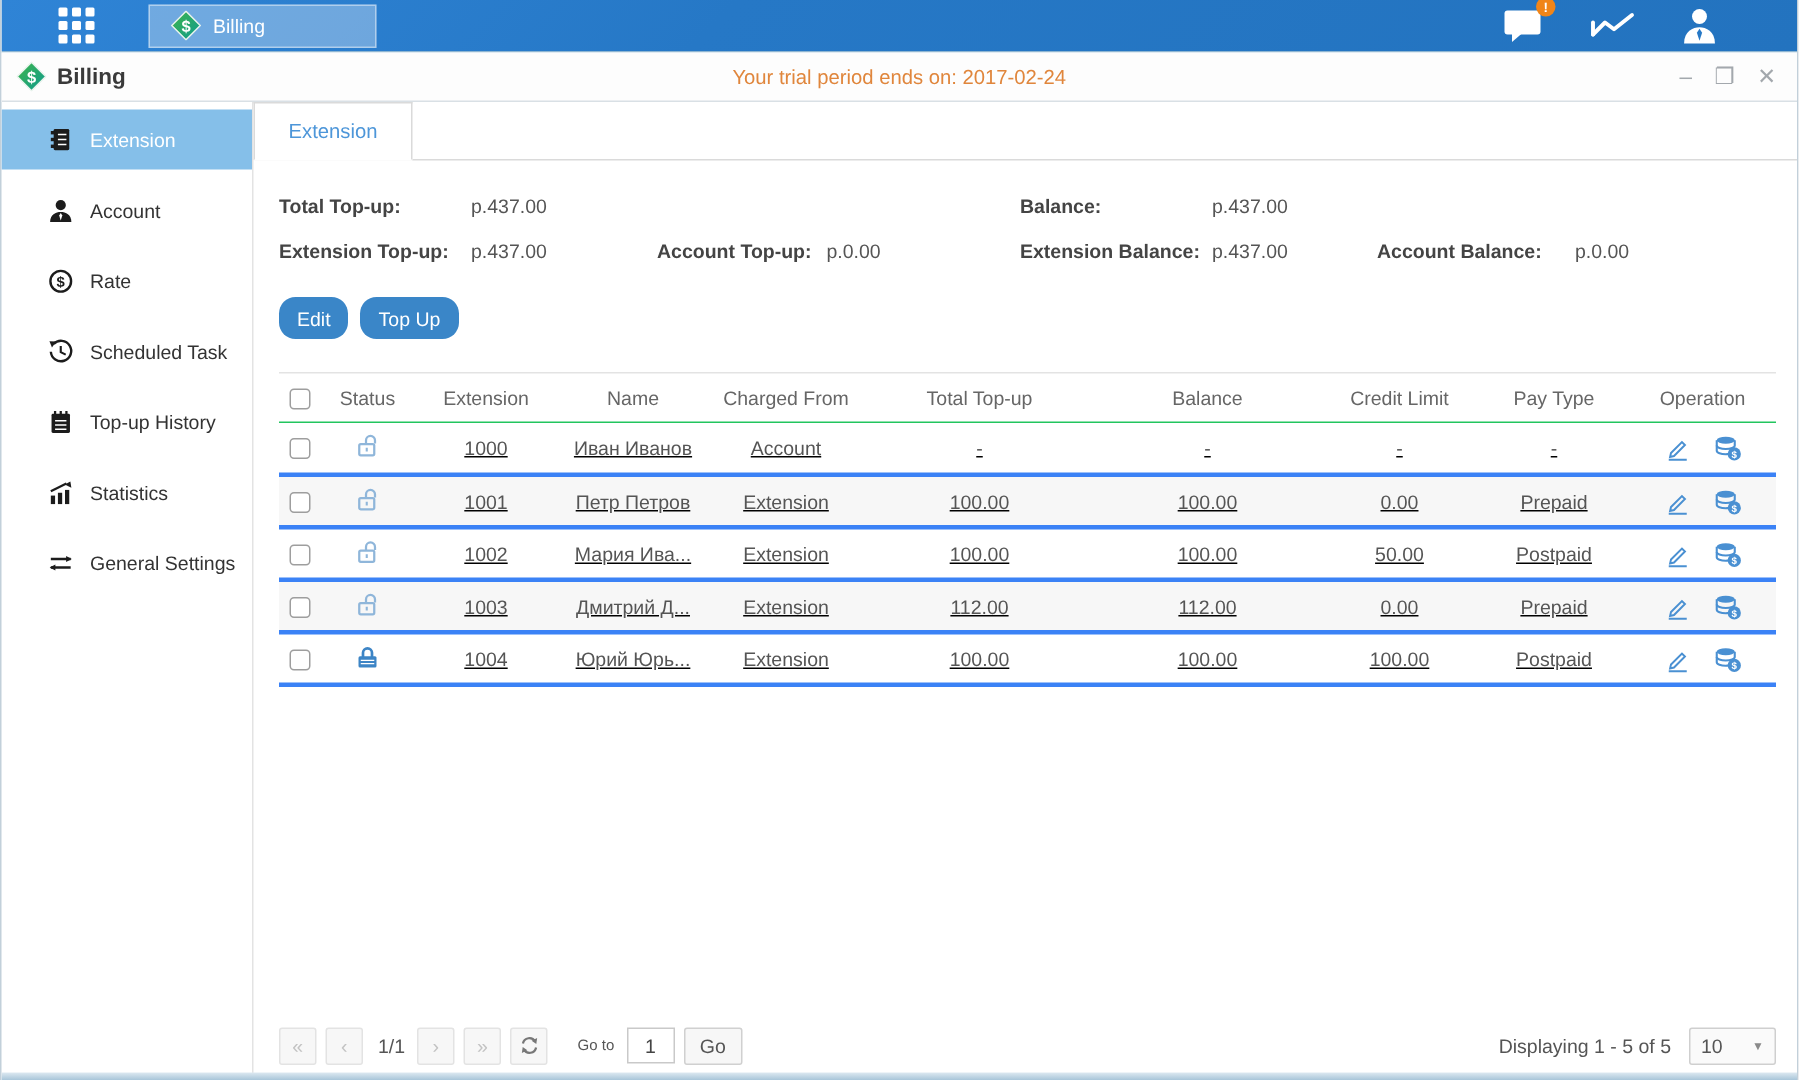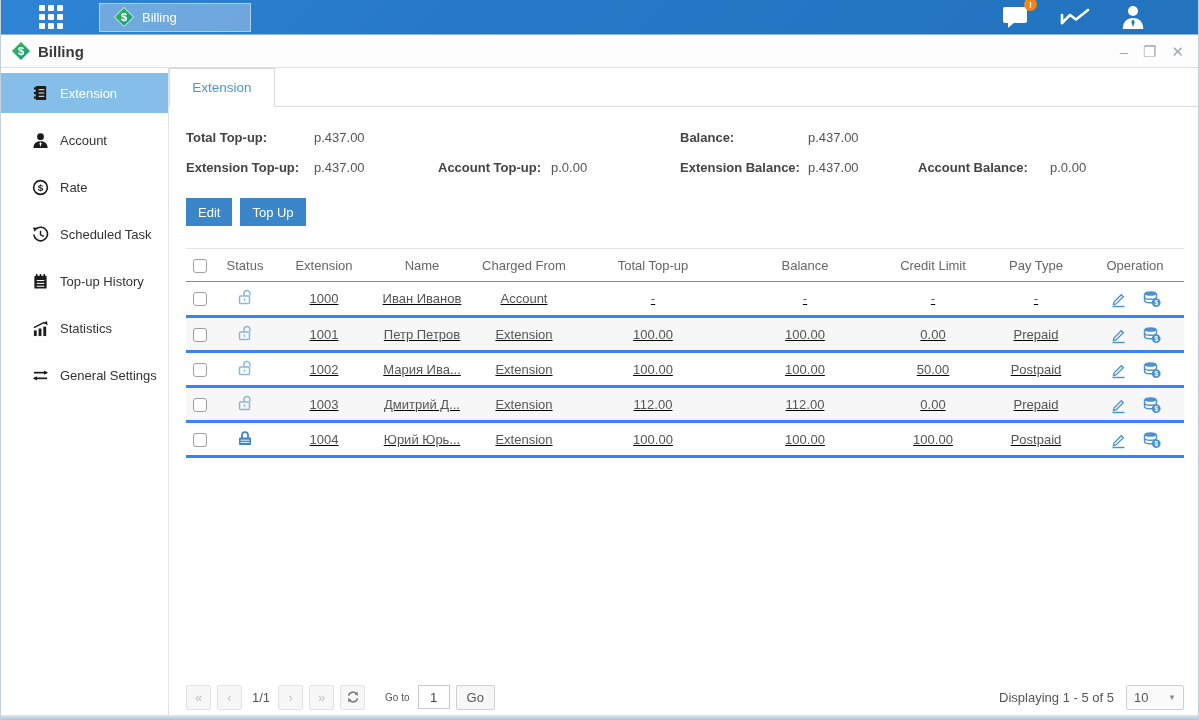--- a/index.html
+++ b/index.html
@@ -51,21 +51,21 @@
   .sum-row.left1  { grid-template-columns:128px auto; }
   .sum-row.left2  { grid-template-columns:128px 124px 113px auto; }
   .sum-row.right1 { grid-template-columns:128px auto; }
   .sum-row.right2 { grid-template-columns:128px 110px 132px auto; }
   .sum-label { font-size:13px; font-weight:bold; color:#444; }
   .sum-value { font-size:13px; color:#555; }
 
   
   .btn-row { padding:12px 0 0 17px; display:flex; gap:8px; }
   .btn { background:#3a86c8; color:#fff; border:none; font-size:13px; height:28px; padding:0 12px;
-         border-radius:0; cursor:pointer; font-family:inherit; }
+         border-radius:11px; cursor:pointer; font-family:inherit; }
 
   
   .table-wrap { margin:22px 14px 0 17px; }
   table { width:100%; border-collapse:collapse; table-layout:fixed; }
   thead tr { border-top:1px solid #e3e3e3; border-bottom:1px solid #22c55e; }
   th { height:33px; font-size:13px; font-weight:normal; color:#666; text-align:center; }
   td { height:35px; font-size:13px; color:#555; text-align:center; overflow:hidden; white-space:nowrap; }
   tbody tr { border-bottom:3px solid #3b82f6;text-decoration:underline; }
   tbody tr:nth-child(even) { background:#f7f7f7; }
   .col-cb { width:28px; } .col-status { width:62px; } .col-ext { width:96px; } .col-name { width:100px; }
@@ -178,20 +178,21 @@
     </div>
   </div>
 
   <div class="titlebar">
     <div class="title-left">
       <svg width="20" height="20" viewBox="0 0 20 20">
           <use href="#diamond-dollar"></use>
         </svg>
       <span class="title-text">Billing</span>
     </div>
+    <div class="trial-notice">Your trial period ends on: 2017-02-24</div>
     <div class="win-controls">
       <span>–</span>
       <span class="wc-max">❐</span>
       <span class="wc-close">✕</span>
     </div>
   </div>
 
   <div class="app-body">
 
     <div class="sidebar">

